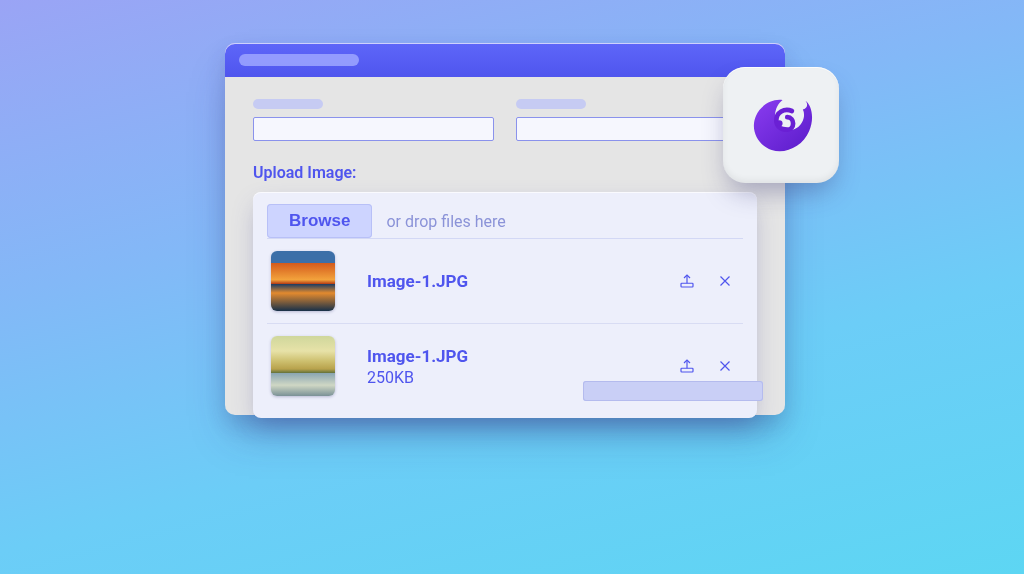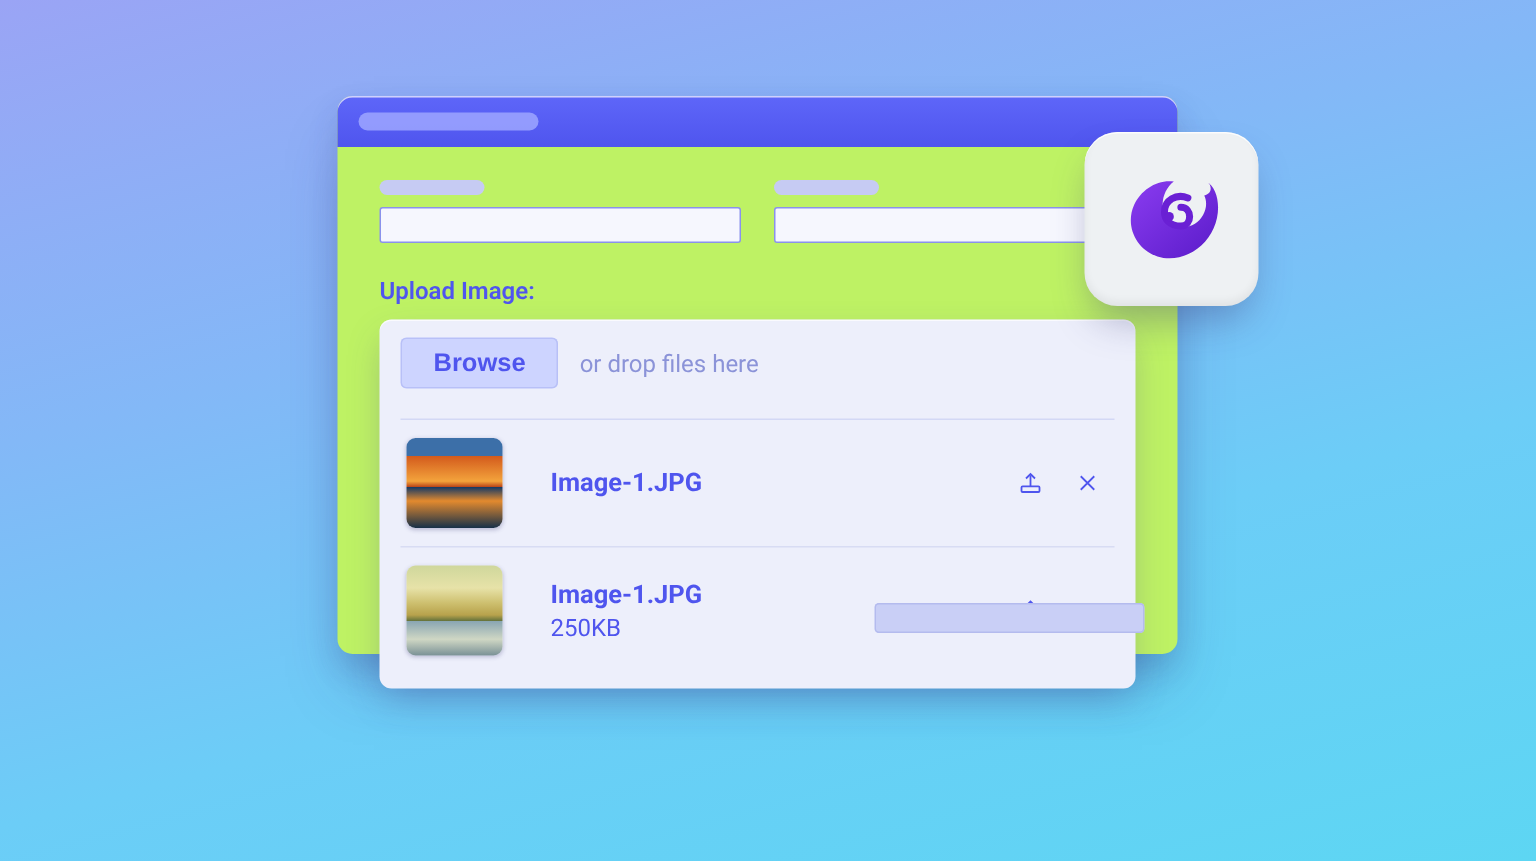--- a/index.html
+++ b/index.html
@@ -8,24 +8,24 @@
     height: 574px;
     background: linear-gradient(165deg, #9aa4f5 0%, #83b8f7 35%, #6ccdf7 65%, #5dd6f3 100%);
     font-family: -apple-system, "Segoe UI", Roboto, Arial, sans-serif;
     position: relative;
     overflow: hidden;
   }
 
   .window {
     position: absolute;
     left: 225px;
-    top: 64px;
+    top: 43px;
     width: 560px;
     height: 372px;
-    background: #bef264;
+    background: #e5e5e5;
     border-radius: 10px;
     box-shadow: 0 25px 40px -10px rgba(50,50,120,0.35),
                 0 10px 20px rgba(50,50,120,0.15);
     overflow: visible;
   }
   .window-shadow-top {
     position:absolute;
     inset:0;
     border-radius:10px;
     box-shadow: inset 0 1px 0 rgba(255,255,255,0.6);
@@ -85,21 +85,21 @@
     border-radius:8px;
     box-shadow: 0 10px 25px -5px rgba(70,70,150,0.35),
                 inset 0 1px 0 rgba(255,255,255,0.7);
     padding:12px 14px 8px 14px;
   }
 
   .dropzone {
     display:flex;
     align-items:center;
     gap:14px;
-    padding-bottom:20px;
+    padding-bottom:0;
     border-bottom:1px solid #d3d8f5;
   }
 
   .browse-btn {
     background:#cdd4ff;
     color:#4f55ee;
     font-weight:700;
     font-size:17px;
     border:none;
     border-radius:4px;

